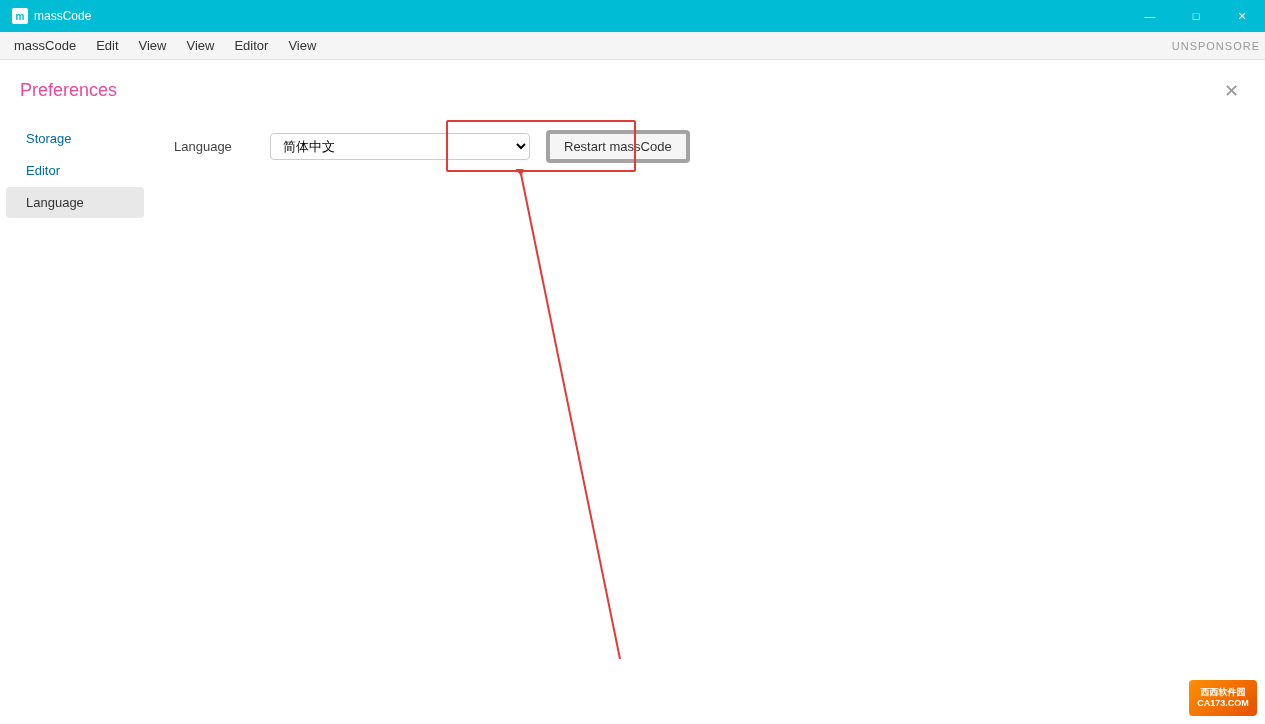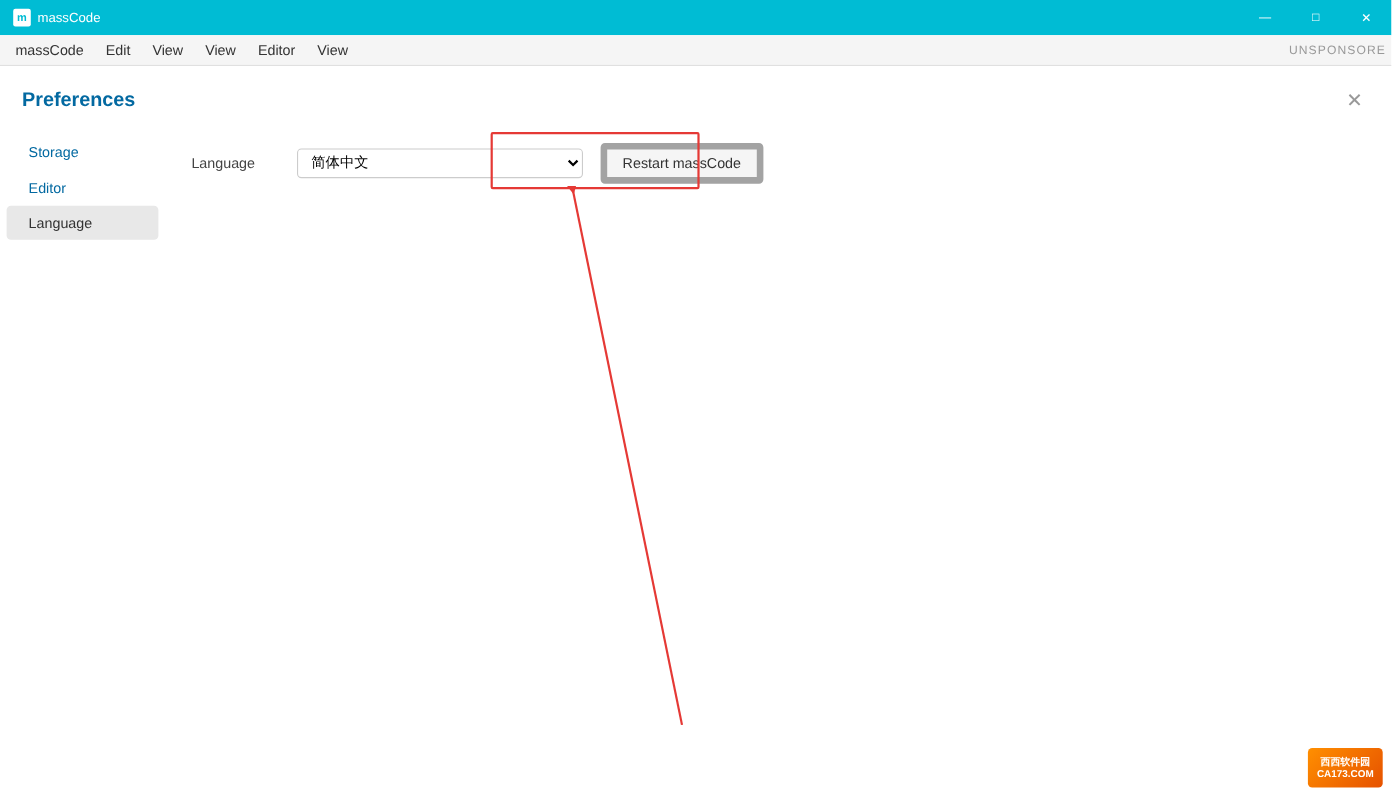--- a/index.html
+++ b/index.html
@@ -97,22 +97,22 @@
 
     
     .dialog-header {
       padding: 20px 20px 12px 20px;
       display: flex;
       justify-content: space-between;
       align-items: flex-start;
     }
     .dialog-title {
       font-size: 18px;
-      font-weight: 700;
-      color: #0369a1;
+      font-weight: 400;
+      color: #ec4899;
     }
     .close-btn {
       cursor: pointer;
       font-size: 18px;
       color: #999;
       line-height: 1;
       padding: 2px 6px;
       border-radius: 3px;
     }
 
@@ -163,25 +163,24 @@
     }
     .language-select {
       width: 260px;
       padding: 4px 8px;
       border: 1px solid #ccc;
       border-radius: 4px;
       font-size: 13px;
       background: #fff;
       cursor: pointer;
       appearance: auto;
-      font-family: Liberation Mono, monospace;
     }
     .restart-btn {
       padding: 5px 14px;
-      border: 6px solid #a3a3a3;
+      border: 4px solid #a3a3a3;
       border-radius: 4px;
       background: #f5f5f5;
       font-size: 13px;
       cursor: pointer;
       color: #333;
     }
 
     
     .annotation-box {
       position: absolute;

